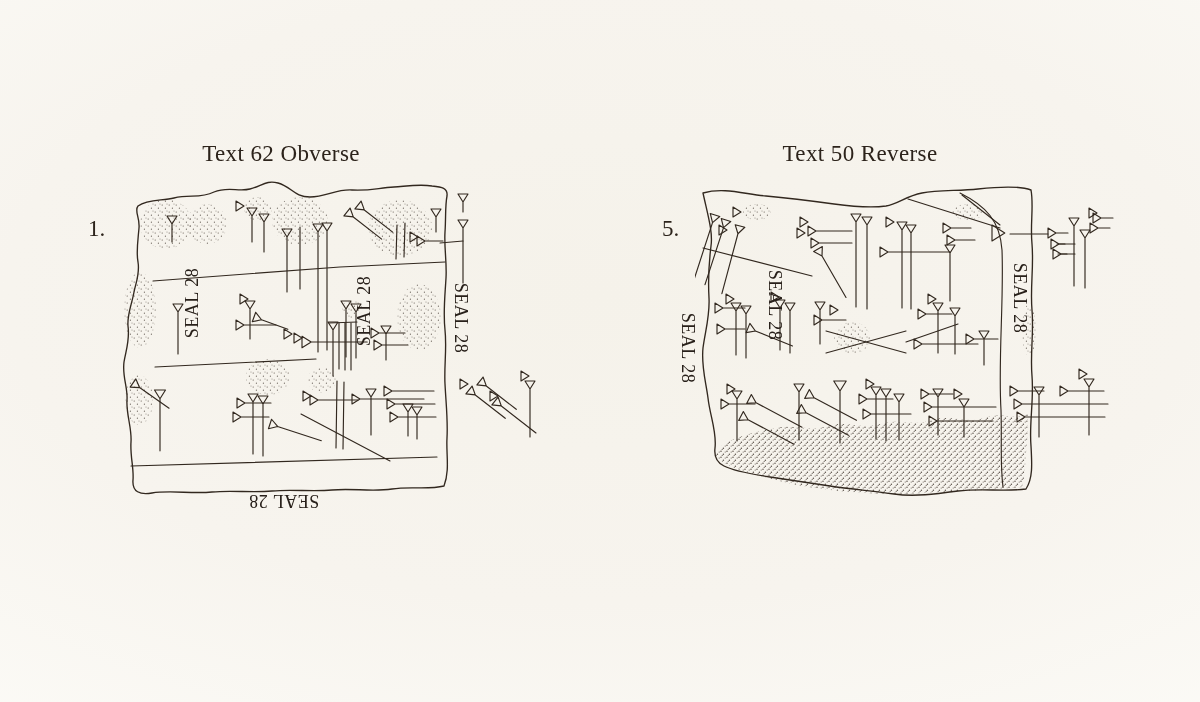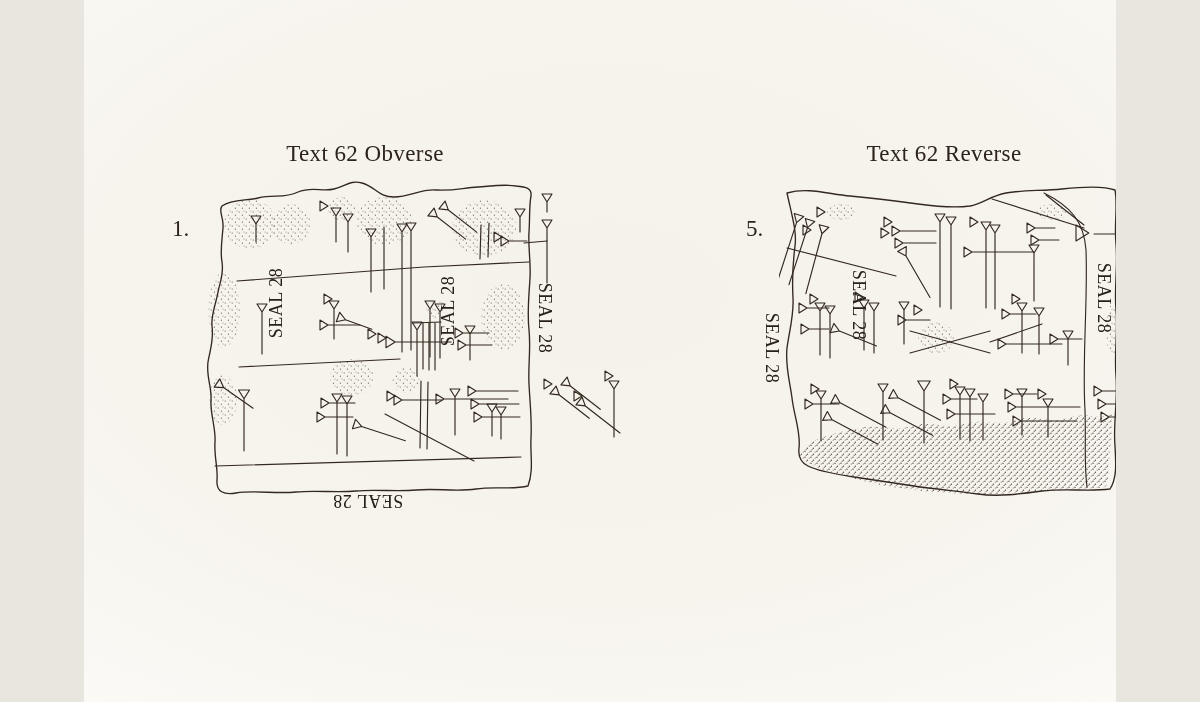--- a/index.html
+++ b/index.html
@@ -1,18 +1,18 @@
 <!DOCTYPE html>
 <html><head>
 <meta charset="utf-8">
 <style>
   html,body{margin:0;padding:0;background:#e9e6df;}
   .page{
     position:relative;
-    width:1032px;height:702px;
+    width:1200px;height:702px;
     margin:0 auto;
     background:radial-gradient(ellipse 90% 80% at 50% 42%, #f5f2ea 0%, #f7f4ee 55%, #fcfbf7 100%);
     font-family:"Liberation Serif","DejaVu Serif",serif;
     color:#2c231b;
     overflow:hidden;
   }
   .fig-title{
     position:absolute;
     width:300px;
     text-align:center;
@@ -157,21 +157,21 @@
         <path d="M-5,0 L5,0 L0,8 Z M0,8 L0,56" transform="translate(530,381)" class="ink"></path>
       </svg>
 
     <div class="seal rot-ccw seal-obv-left">SEAL 28</div>
     <div class="seal rot-ccw seal-obv-mid">SEAL 28</div>
     <div class="seal rot-cw  seal-obv-right">SEAL 28</div>
     <div class="seal rot-180 seal-obv-bottom">SEAL 28</div>
   </div>
 
   <div>
-    <div class="fig-title rev">Text 62 Reverse</div>
+    <div class="fig-title rev">Text 50 Reverse</div>
     <div class="item-number rev">5.</div>
 
     <svg id="svg-reverse" class="tablet-svg" viewBox="695 175 420 330" xmlns="http://www.w3.org/2000/svg">
         <path d="M716,457 C728,468 746,472 768,478 C796,486 824,490 852,492 C884,495 916,494 944,492 C972,490 1000,490 1022,487 C1026,472 1025,458 1027,442 C1028,432 1027,424 1028,414 C1012,420 1000,412 984,418 C966,424 950,414 932,420 C914,427 898,418 880,424 C862,430 846,420 828,426 C810,432 794,424 776,428 C758,431 740,436 728,442 C720,446 716,450 716,457 Z" fill="url(#dotDense)" class="stip"></path>
         <ellipse cx="852" cy="338" rx="18" ry="16" fill="url(#dotSparse)" class="stip"></ellipse>
         <ellipse cx="968" cy="212" rx="16" ry="8" fill="url(#dotSparse)" class="stip"></ellipse>
         <ellipse cx="1029" cy="330" rx="7" ry="26" fill="url(#dotSparse)" class="stip"></ellipse>
         <ellipse cx="757" cy="212" rx="14" ry="8" fill="url(#dotSparse)" class="stip"></ellipse>
         <path d="M703,193 C724,187 744,194 766,196 C788,198 812,201 834,204 C856,207 872,208 886,206 C898,204 906,196 922,193 C938,190 958,191 978,189 C996,187 1018,185 1031,190 C1034,206 1030,224 1032,244 C1034,266 1030,288 1032,310 C1034,332 1030,354 1032,376 C1034,400 1029,424 1031,446 C1032,464 1033,478 1026,489 C1004,492 982,488 958,491 C936,494 914,497 894,494 C872,491 850,489 830,486 C810,483 790,480 770,477 C752,474 736,472 724,466 C716,462 714,456 715,448 C717,432 710,416 708,398 C706,382 701,366 703,348 C705,332 710,316 709,298 C708,280 709,262 711,246 C713,232 708,216 703,193 Z" class="ink outline"></path>
         <path d="M703,248 L812,276" class="ink"></path>

